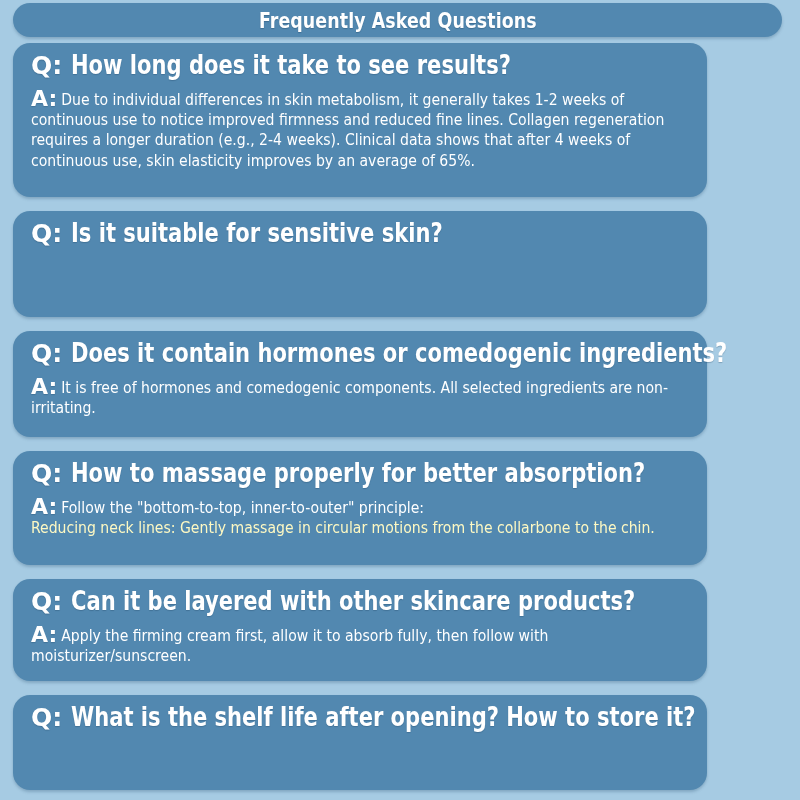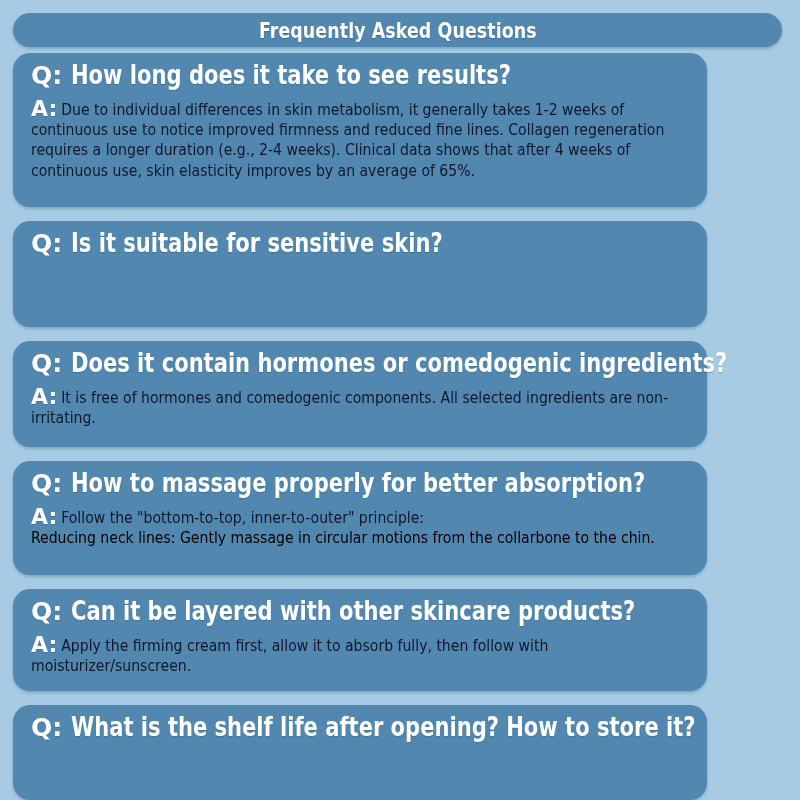--- a/index.html
+++ b/index.html
@@ -12,21 +12,21 @@
     background: #a6cbe3;
     font-family: "Liberation Sans", sans-serif;
     overflow: hidden;
   }
 
   #faq-root {
     position: relative;
     width: 720px;
     height: 800px;
     box-sizing: border-box;
-    padding: 12px 13px 8px 13px;
+    padding: 2px 13px 8px 13px;
   }
 
   
   .title-bar {
     margin: 1px auto 6px auto;
     width: 769px;
     height: 34px;
     background: #5288b0;
     border-radius: 17px;
     box-shadow: 0 2px 3px rgba(40,80,110,0.28);
@@ -99,25 +99,25 @@
     color: #ffffff;
     font-family: "DejaVu Sans", "Liberation Sans", sans-serif;
     font-weight: bold;
     font-size: 22px;
     line-height: 1;
     margin-right: 4px;
     vertical-align: -1px;
     text-shadow: 0 1px 1px rgba(30,65,95,0.30);
   }
   .a-text {
-    color: #0f172a;
+    color: #ffffff;
   }
   .a-line-2 {
     display: block;
-    color: #000000;
+    color: #fef9c3;
   }
 
   
   .card-1 { min-height: 154px; }
   .card-2 { min-height: 106px; }
   .card-3 { min-height: 106px; }
   .card-4 { min-height: 114px; }
   .card-5 { min-height: 102px; }
   .card-6 { min-height: 95px; }
 </style>

